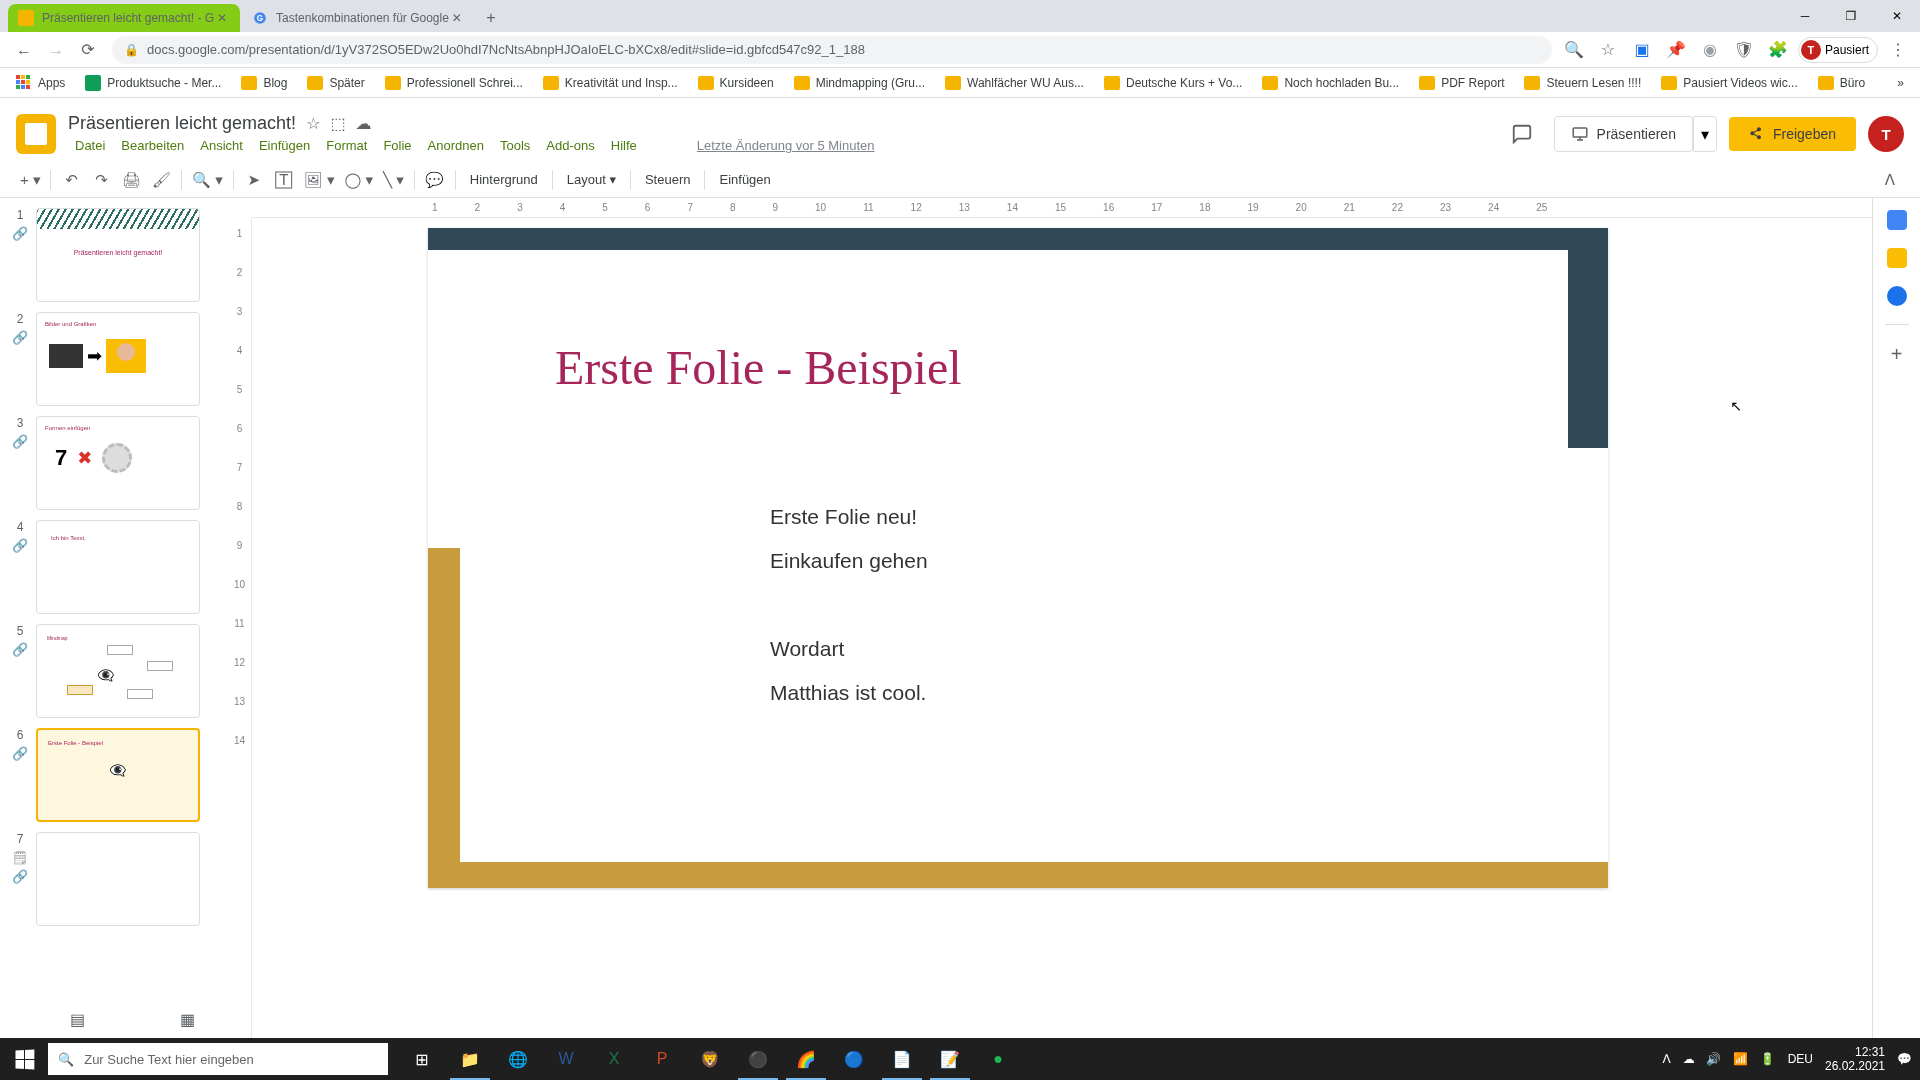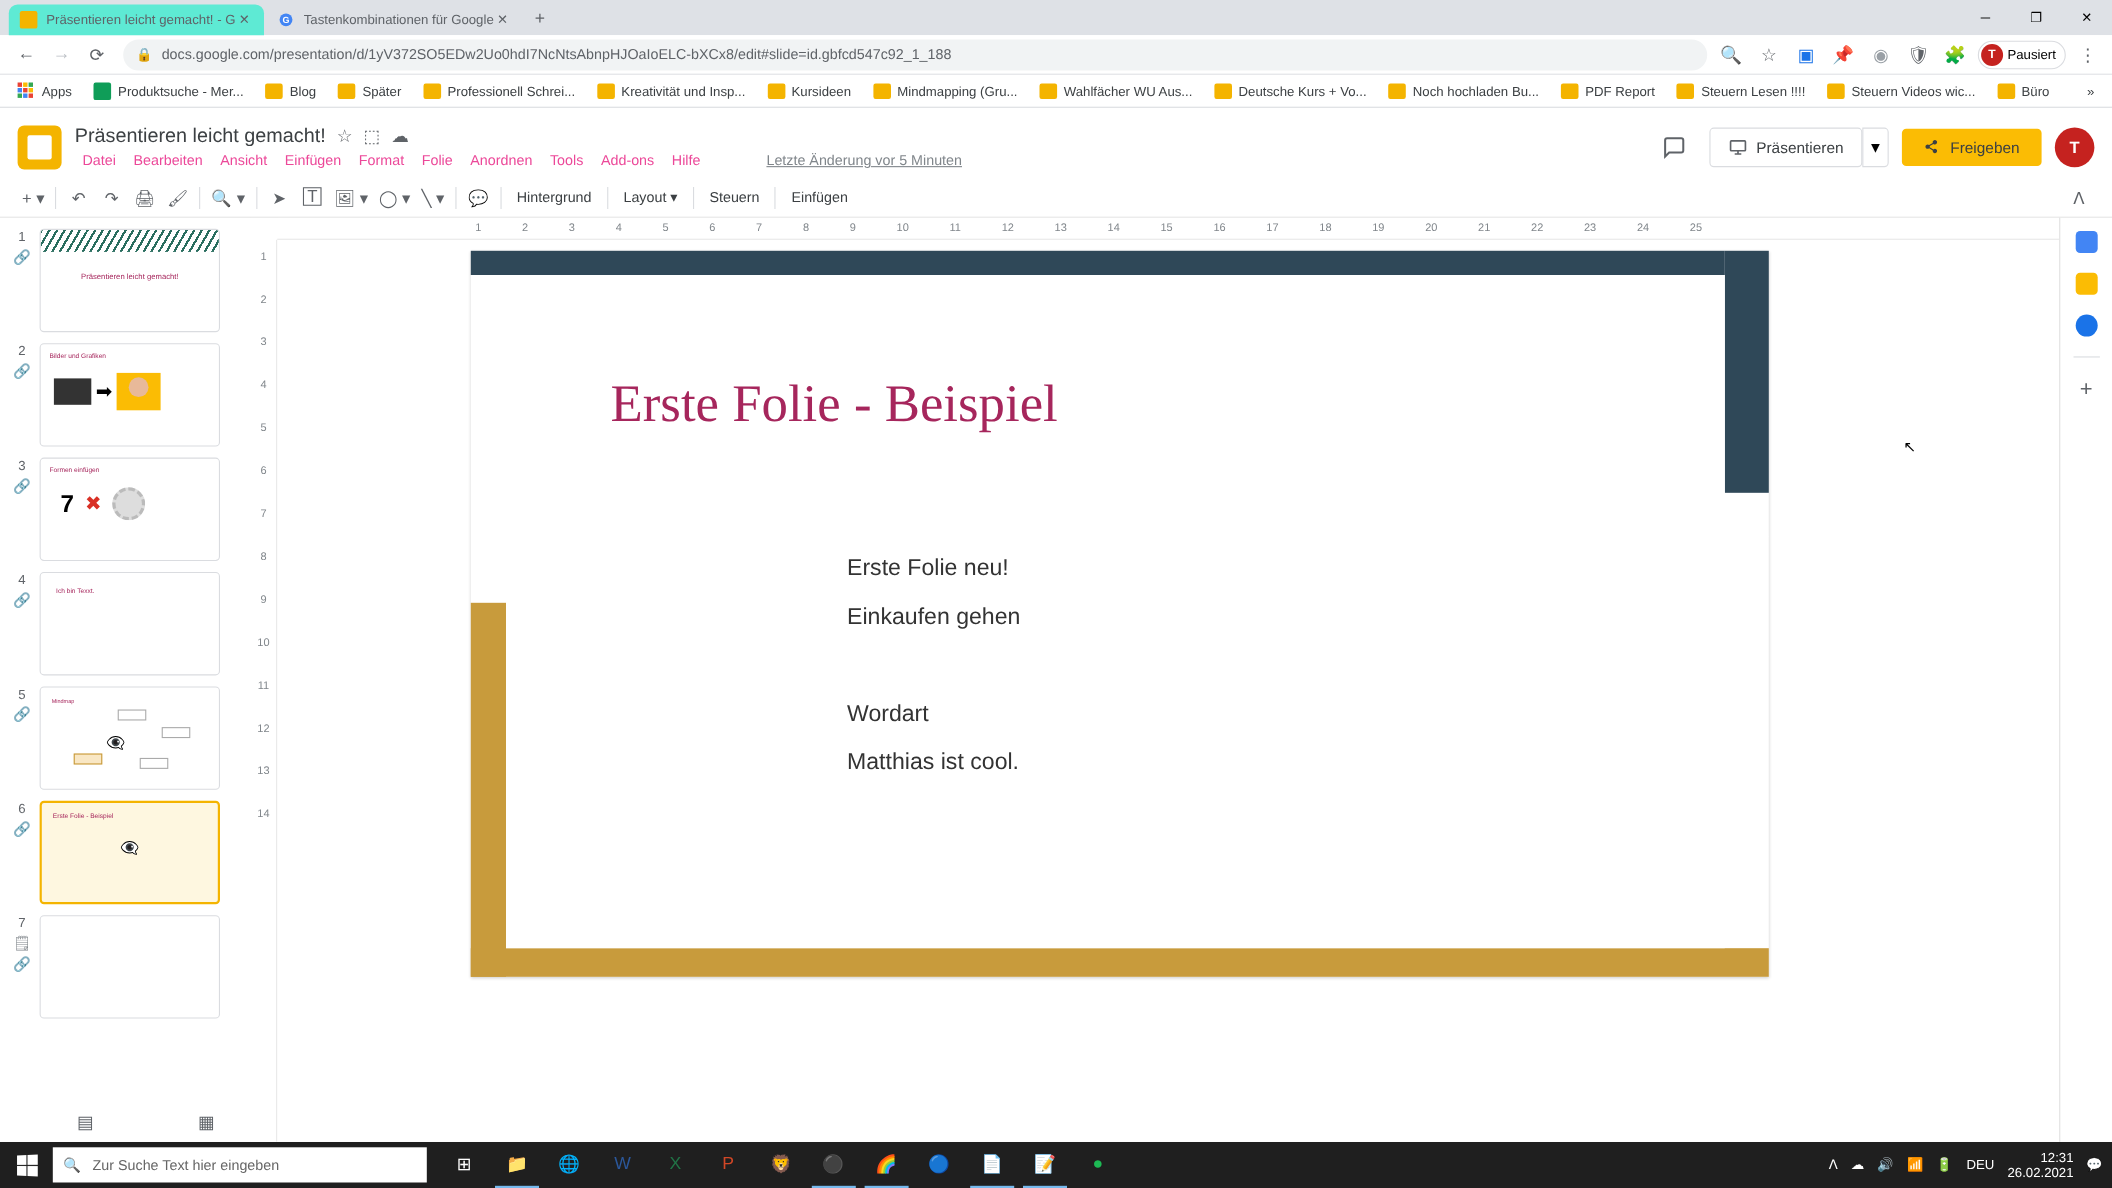--- a/index.html
+++ b/index.html
@@ -1,20 +1,20 @@
 <!DOCTYPE html>
 <html><head>
 <meta charset="utf-8">
 <style>
 * { margin: 0; padding: 0; box-sizing: border-box; font-family: Arial, sans-serif; }
 body { background: #fff; width: 1920px; height: 1080px; overflow: hidden; position: relative; }
 
 
 .tab-bar { height: 32px; background: #dee1e6; display: flex; align-items: flex-end; padding-left: 8px; }
-.tab { height: 28px; background: #5eead4; border-radius: 8px 8px 0 0; display: flex; align-items: center; padding: 0 10px; font-size: 12px; color: #5f6368; min-width: 220px; max-width: 240px; position: relative; margin-right: 2px; }
+.tab { height: 28px; background: #84cc16; border-radius: 8px 8px 0 0; display: flex; align-items: center; padding: 0 10px; font-size: 12px; color: #5f6368; min-width: 220px; max-width: 240px; position: relative; margin-right: 2px; }
 .tab.inactive { background: transparent; }
 .tab-favicon { width: 16px; height: 16px; margin-right: 8px; display: flex; align-items: center; justify-content: center; }
 .tab-title { flex: 1; white-space: nowrap; overflow: hidden; text-overflow: ellipsis; }
 .tab-close { width: 16px; height: 16px; display: flex; align-items: center; justify-content: center; color: #5f6368; cursor: pointer; }
 .new-tab { width: 28px; height: 28px; display: flex; align-items: center; justify-content: center; color: #5f6368; cursor: pointer; }
 .window-controls { margin-left: auto; display: flex; }
 .window-btn { width: 46px; height: 32px; display: flex; align-items: center; justify-content: center; color: #000; font-size: 12px; }
 
 
 .address-bar { height: 36px; background: #fff; display: flex; align-items: center; padding: 0 8px; border-bottom: 1px solid #dadce0; }
@@ -35,21 +35,21 @@
 
 
 .app-header { height: 64px; display: flex; align-items: center; padding: 8px 16px 0 16px; }
 .app-logo { width: 40px; height: 40px; background: #f4b400; border-radius: 6px; margin-right: 12px; display: flex; align-items: center; justify-content: center; position: relative; }
 .app-logo::after { content: ''; width: 22px; height: 22px; background: #fff; border-radius: 2px; }
 .doc-info { flex: 1; }
 .doc-title-row { display: flex; align-items: center; gap: 10px; }
 .doc-title { font-size: 18px; color: #3c4043; }
 .doc-icon { color: #5f6368; font-size: 16px; }
 .menu-row { display: flex; gap: 2px; margin-top: 2px; }
-.menu-item { padding: 2px 7px; font-size: 13px; color: #ec4899; border-radius: 4px; }
+.menu-item { padding: 2px 7px; font-size: 13px; color: #4d7c0f; border-radius: 4px; }
 .last-edit { color: #80868b; font-size: 13px; padding: 2px 7px; }
 .header-actions { display: flex; align-items: center; gap: 12px; }
 .comment-btn { width: 40px; height: 40px; display: flex; align-items: center; justify-content: center; color: #5f6368; border-radius: 50%; }
 .present-btn { display: flex; align-items: center; gap: 8px; padding: 8px 16px; border: 1px solid #dadce0; border-radius: 4px; font-size: 14px; color: #3c4043; }
 .present-dropdown { width: 24px; border-left: none; border: 1px solid #dadce0; border-radius: 0 4px 4px 0; height: 36px; display: flex; align-items: center; justify-content: center; margin-left: -12px; }
 .share-btn { display: flex; align-items: center; gap: 8px; padding: 9px 20px; background: #fbbc04; border-radius: 4px; font-size: 14px; color: #3c4043; font-weight: 500; }
 .user-avatar { width: 36px; height: 36px; border-radius: 50%; background: #c5221f; display: flex; align-items: center; justify-content: center; color: #fff; font-weight: bold; font-size: 15px; }
 
 
 .toolbar { height: 36px; border-bottom: 1px solid #e0e0e0; display: flex; align-items: center; padding: 0 16px; gap: 2px; }
@@ -228,21 +228,21 @@
   <div class="bookmark">
       <span class="bookmark-folder"></span>
       <span>PDF Report</span>
     </div>
   <div class="bookmark">
       <span class="bookmark-folder"></span>
       <span>Steuern Lesen !!!!</span>
     </div>
   <div class="bookmark">
       <span class="bookmark-folder"></span>
-      <span>Steuern Videos wic...</span>
+      <span>Pausiert Videos wic...</span>
     </div>
   <div class="bookmark">
       <span class="bookmark-folder"></span>
       <span>Büro</span>
     </div>
   <div class="bookmark" style="margin-left:auto;">»</div>
 </div>
 
 <div class="app-header">
   <div class="app-logo"></div>

